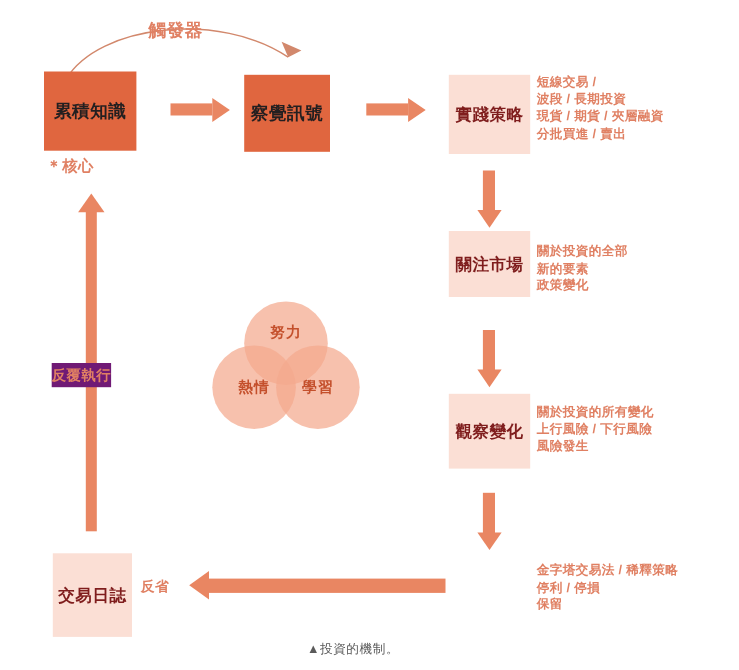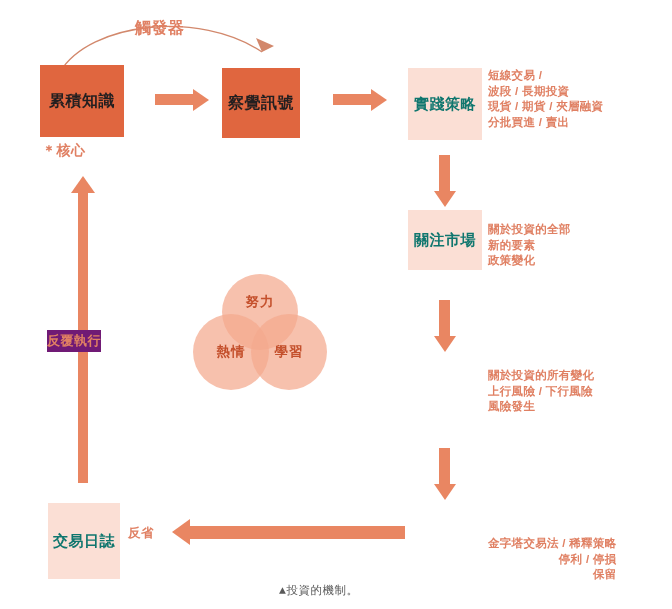--- a/index.html
+++ b/index.html
@@ -19,21 +19,21 @@
     letter-spacing:.5px;
   }
   .box-solid{
     background:#e0663f;
     color:#231f20;
     font-size:16px;
     font-weight:700;
   }
   .box-pale{
     background:#fbdfd5;
-    color:#0f766e;
+    color:#7f1d1d;
     font-size:15px;
     font-weight:700;
     align-items:center;
   }
 
   
   .desc{
     position:absolute;
     color:#e08063;
     font-size:11.5px;
@@ -99,21 +99,20 @@
   .curve{position:absolute;left:0;top:0;}
   .curve path{fill:none;stroke:#d2886c;stroke-width:1.3;}
   .curve polygon{fill:#d2886c;}
 
   
   .caption{
     position:absolute;
     color:#5a5a5a;
     font-size:11.5px;
     letter-spacing:.5px;
-    font-family:Liberation Mono, monospace;
   }
 </style>
 </head>
 <body>
 
 <div id="canvas">
 
   <svg class="curve" width="672" height="609">
     <path d="M 60 72 C 90 22, 200 10, 262 52"></path>
     <polygon points="262,52 256,38 274,46"></polygon>
@@ -157,30 +156,33 @@
   </div>
   <div class="desc" style="left:488px;top:222px;">關於投資的全部
 新的要素
 政策變化</div>
 
   <div>
     <div class="ar-shaft" style="left:439px;top:300px;width:11px;height:38px;"></div>
     <div class="ar-head head-down" style="left:434px;top:336px;"></div>
   </div>
 
+  <div class="box box-pale" style="left:408px;top:358px;width:74px;height:68px;">
+    <span>觀察變化</span>
+  </div>
   <div class="desc" style="left:488px;top:368px;">關於投資的所有變化
 上行風險 / 下行風險
 風險發生</div>
 
   <div>
     <div class="ar-shaft" style="left:439px;top:448px;width:11px;height:38px;"></div>
     <div class="ar-head head-down" style="left:434px;top:484px;"></div>
   </div>
 
-  <div class="desc" style="left:488px;top:536px;text-align:right;">金字塔交易法 / 稀釋策略
+  <div class="desc" style="left:488px;top:512px;">金字塔交易法 / 稀釋策略
 停利 / 停損
 保留</div>
 
   <div>
     <div class="ar-shaft" style="left:190px;top:526px;width:215px;height:13px;"></div>
     <div class="ar-head head-left" style="left:172px;top:519px;"></div>
   </div>
   <div class="lbl lbl-reflect" style="left:128px;top:525px;">反省</div>
 
   <div class="box box-pale" style="left:48px;top:503px;width:72px;height:76px;">

